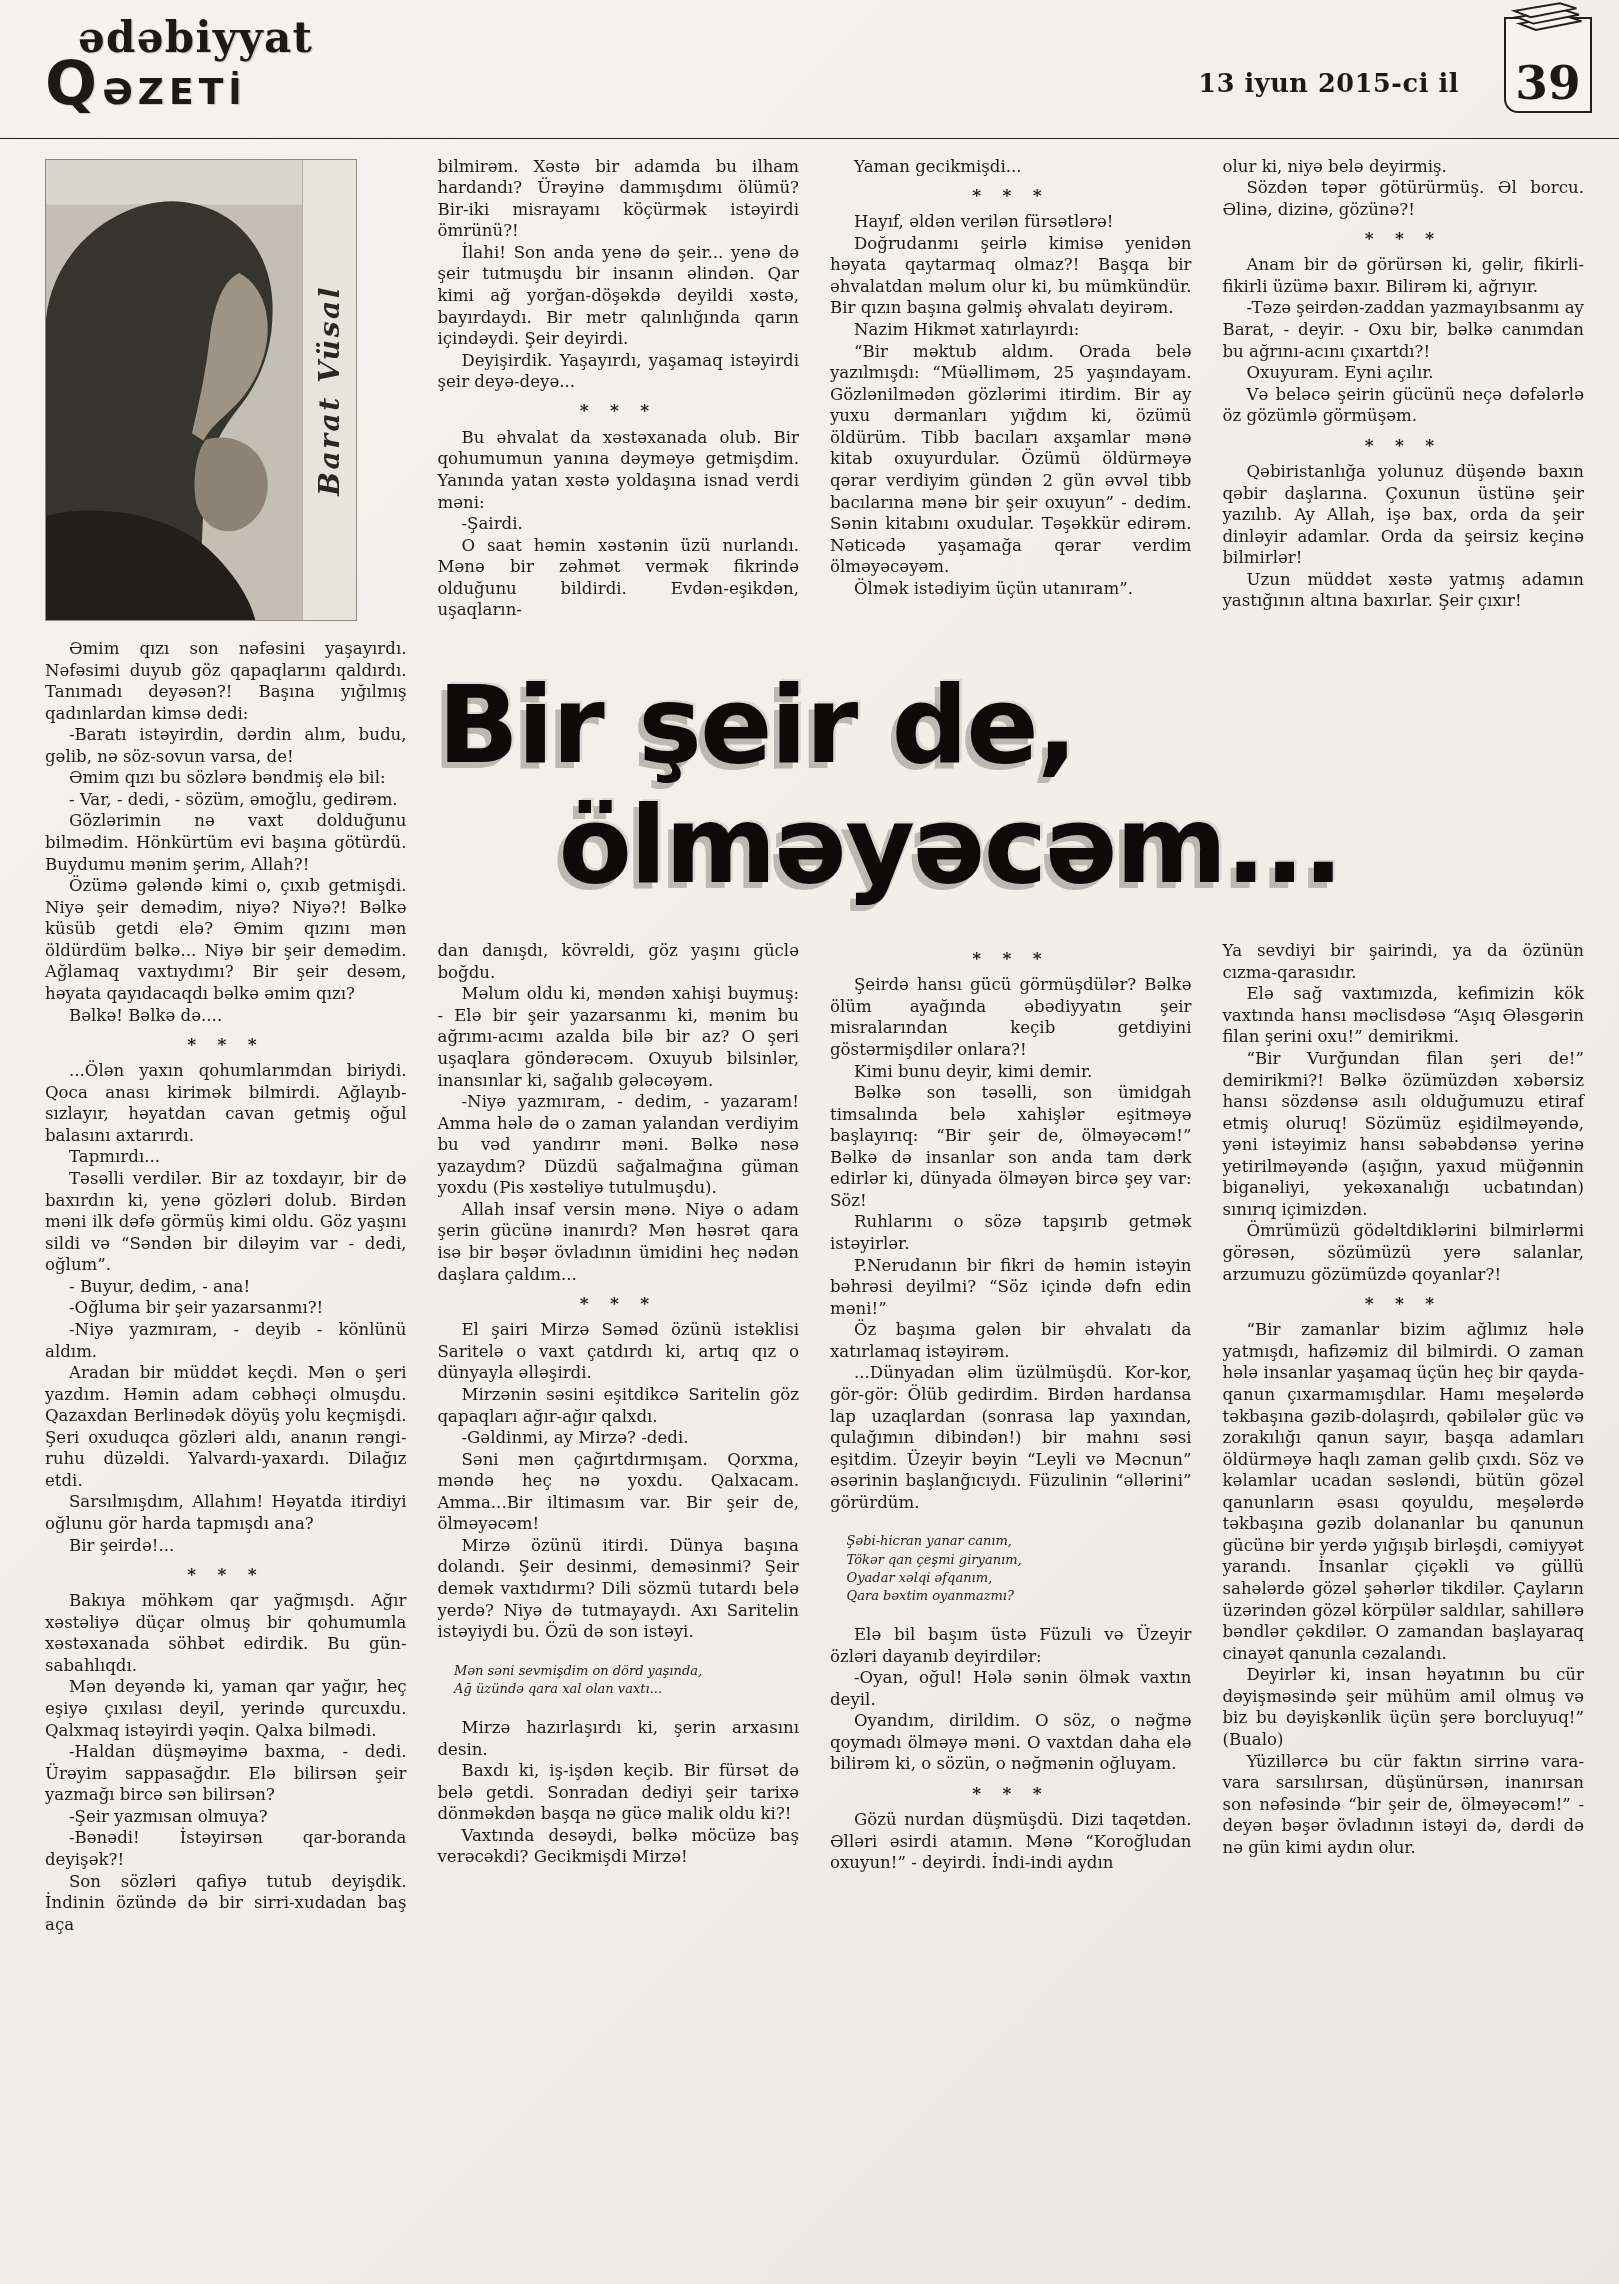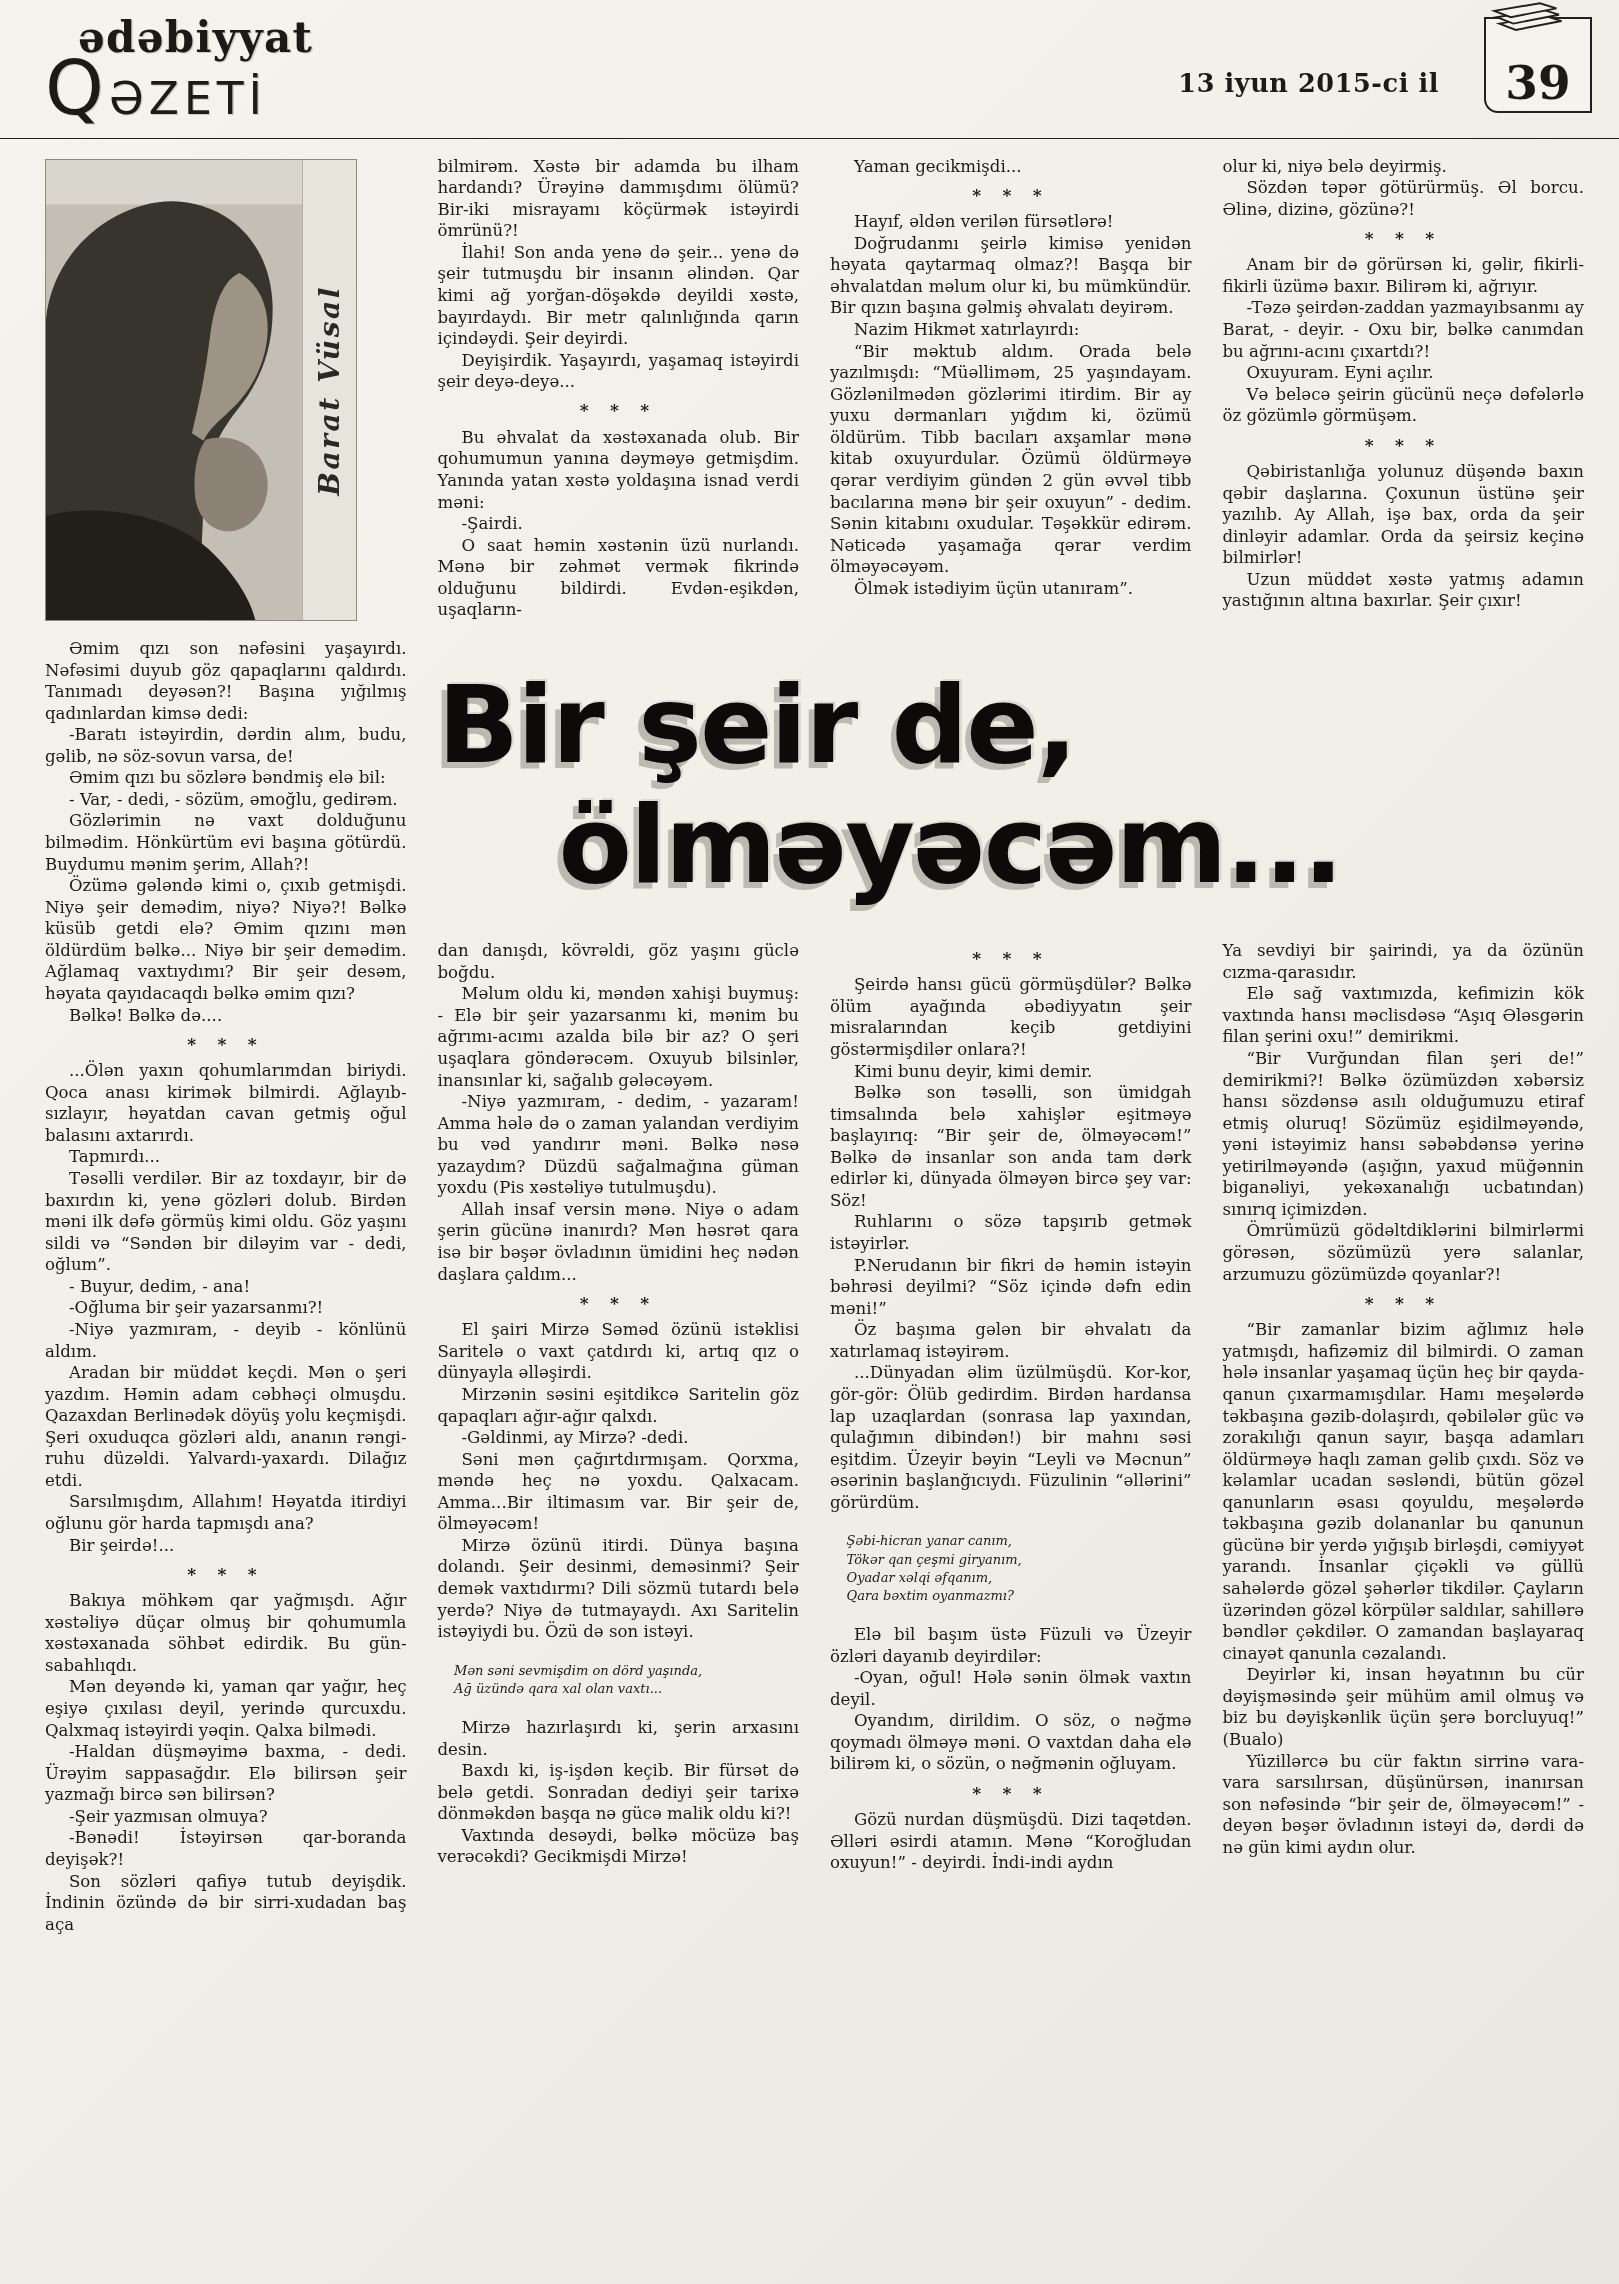--- a/index.html
+++ b/index.html
@@ -27,34 +27,34 @@
   .masthead { width:409px; position:relative; }
   .logo-script {
     font-family:"DejaVu Serif", serif;
     font-weight:bold;
     font-size:42px; line-height:1; letter-spacing:1.3px;
     margin-left:33px;
     text-shadow:1.3px 1.3px 0 #cfccc4;
   }
   .logo-caps {
     font-family:"DejaVu Sans", sans-serif;
-    font-weight:normal; font-size:44px; letter-spacing:5.1px;
+    font-weight:bold; font-size:36px; letter-spacing:5.1px;
     margin-top:-6.4px; line-height:1;
     text-shadow:1.3px 1.3px 0 #cfccc4;
   }
   .logo-caps::first-letter { font-size:1.7em; }
   .header-spacer { flex:1; }
   .issue-date {
     font-weight:bold; font-size:25.5px;
     margin-top:51px; margin-right:45px;
     letter-spacing:0.6px;
     font-family:"DejaVu Serif", serif;
   }
   .page-box {
-    width:108px; height:96px;
+    width:88px; height:96px;
     border:2.6px solid #22201d;
     border-radius:0 0 0 14px;
     position:relative;
     background:#f5f3ed;
     display:flex; align-items:flex-end; justify-content:center;
     padding-bottom:5.1px;
   }
   .pages-icon { position:absolute; top:-16.6px; left:3.8px; }
   .page-num {
     font-family:"DejaVu Serif", serif;

